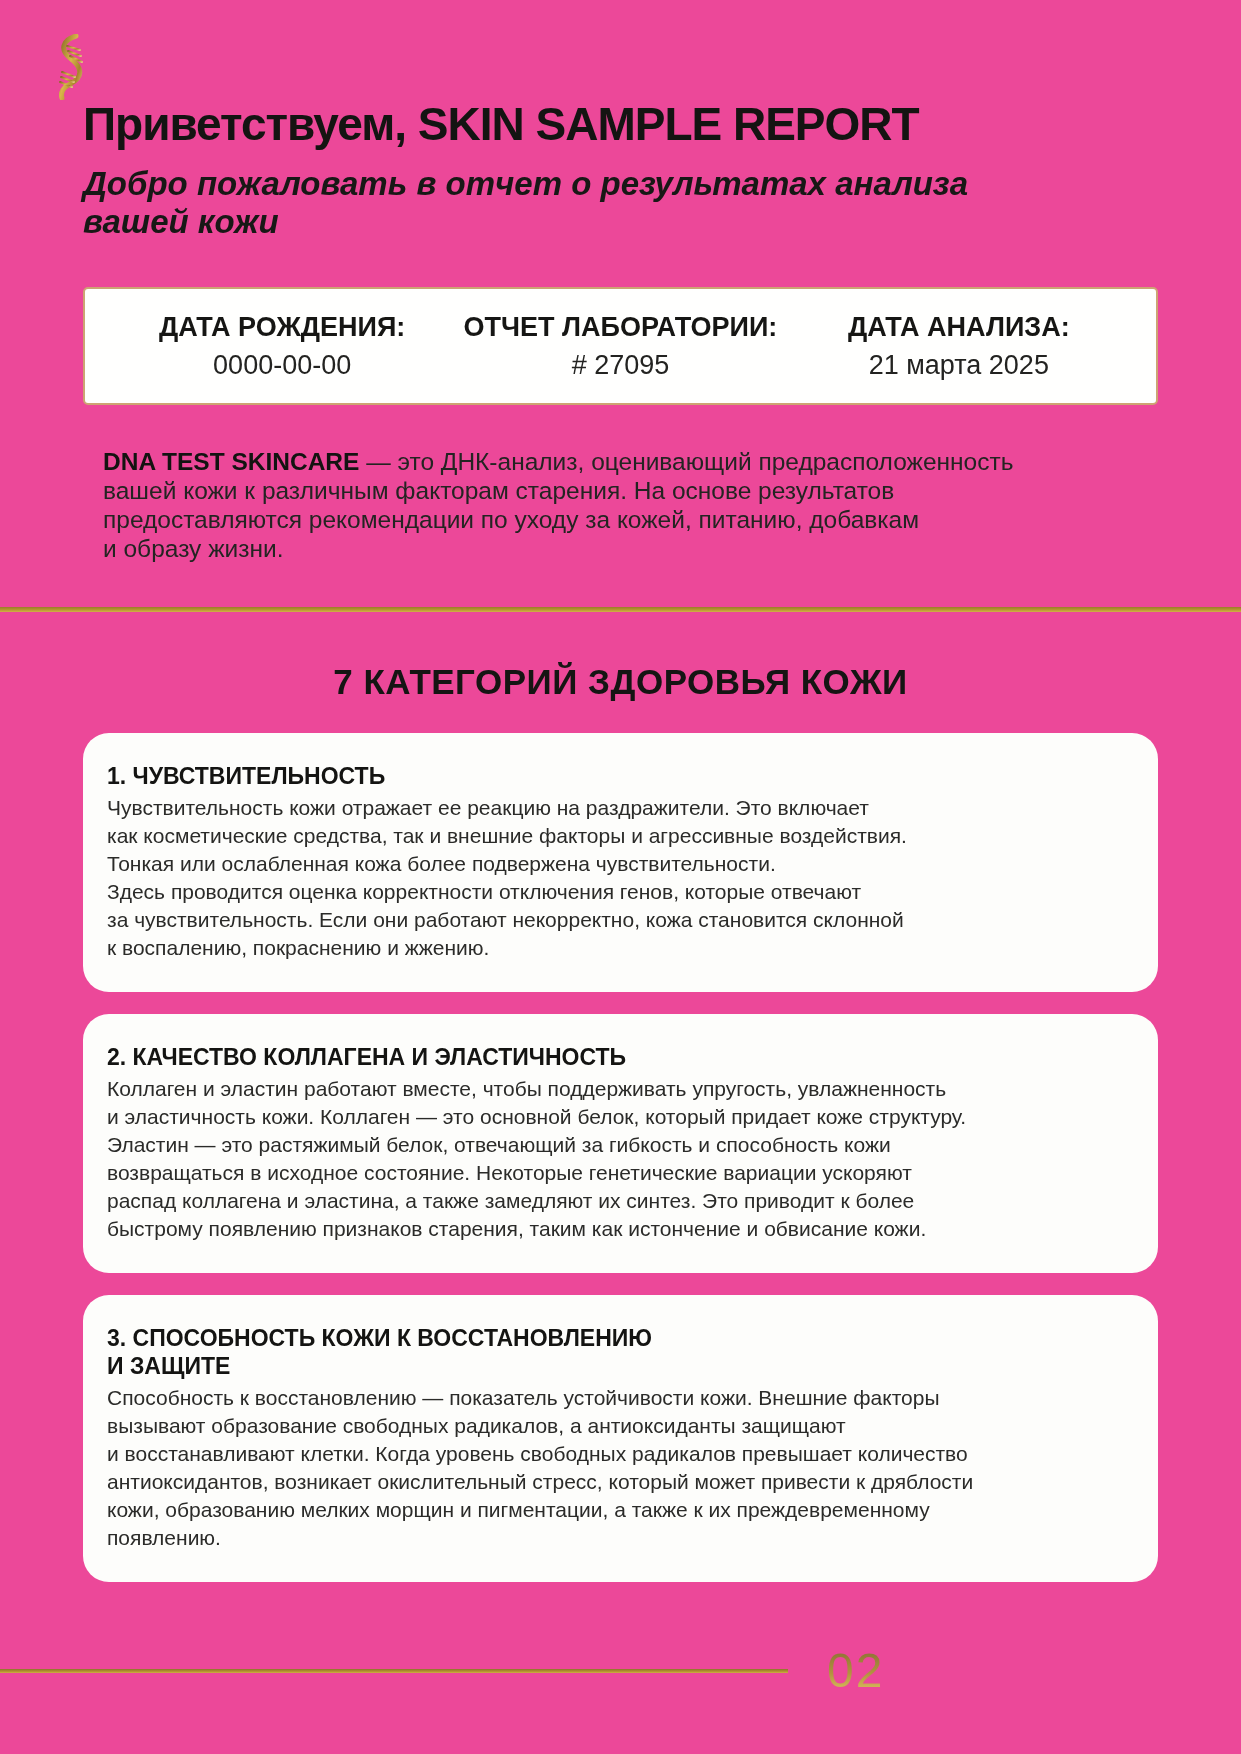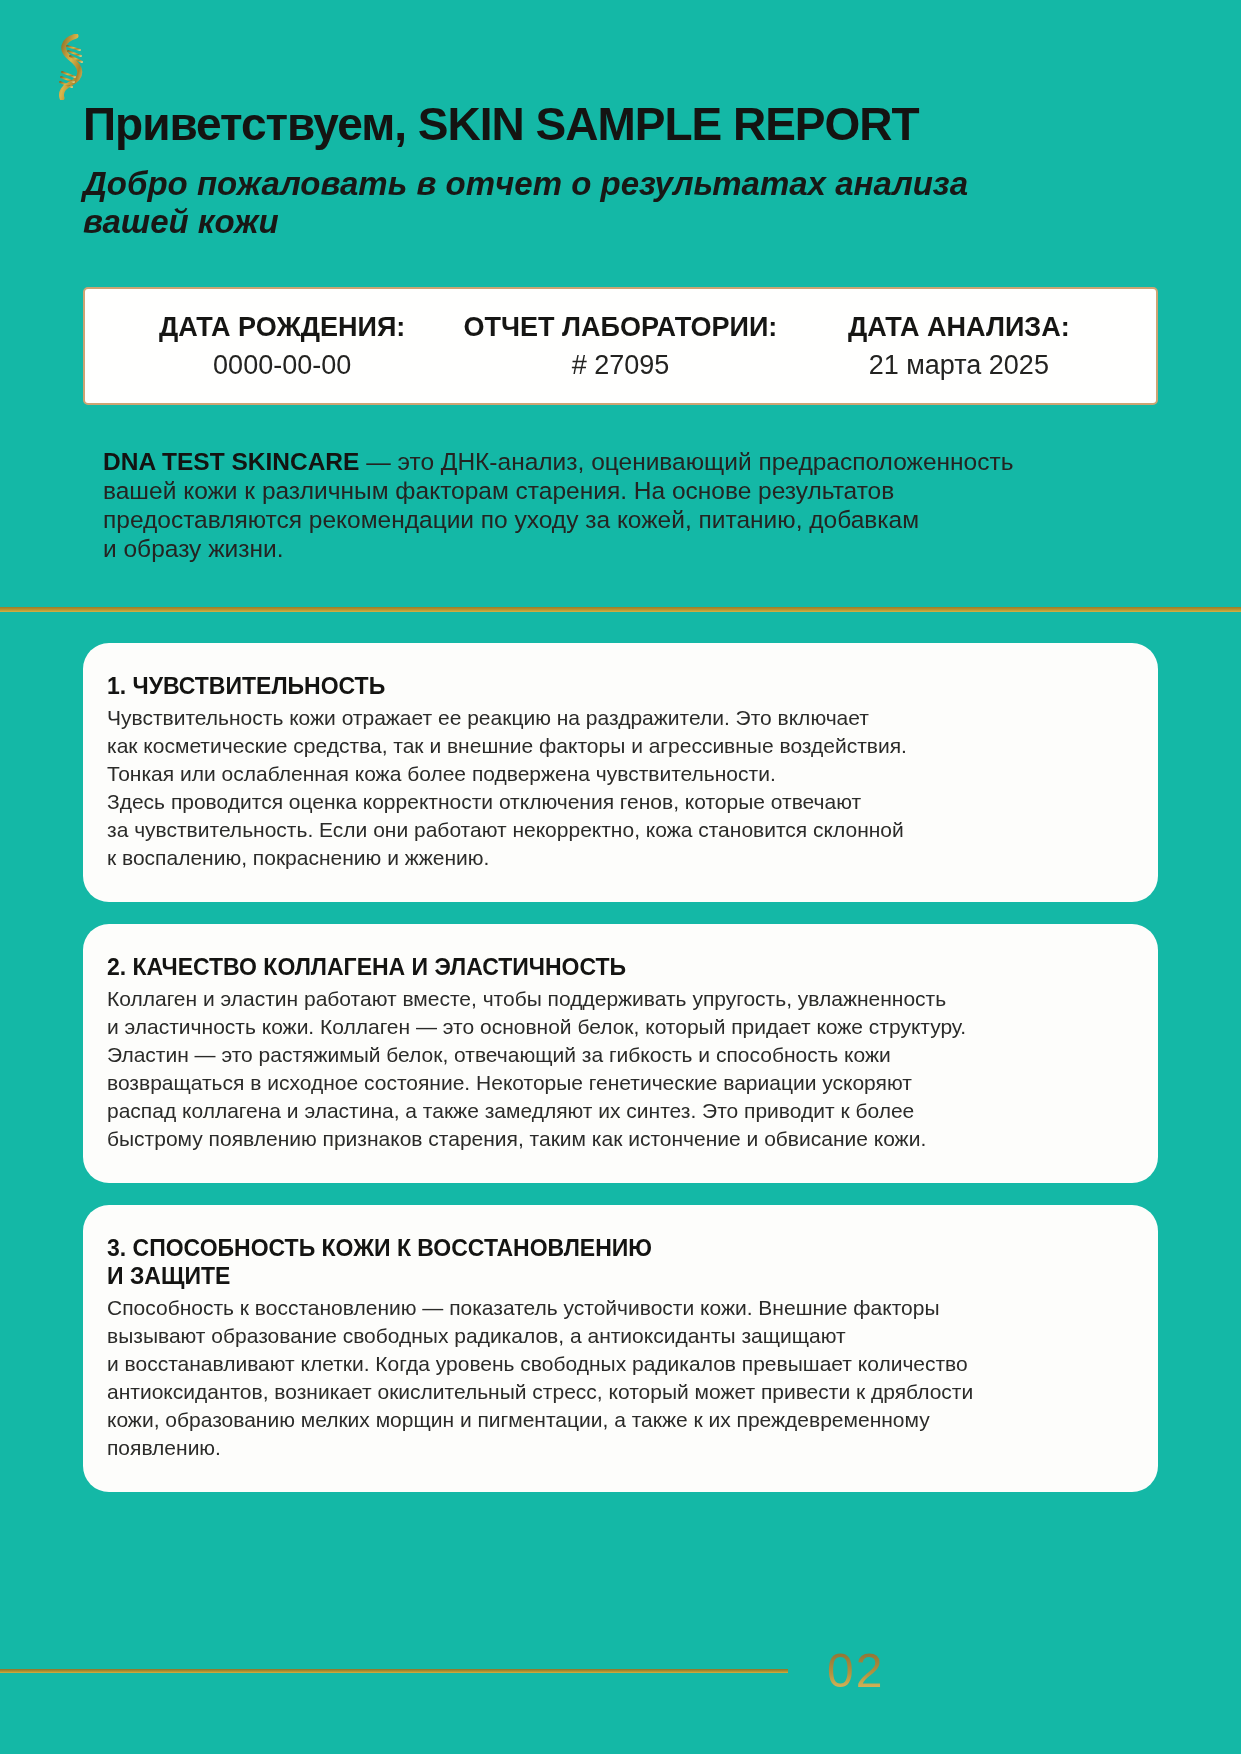--- a/index.html
+++ b/index.html
@@ -1,21 +1,21 @@
 <!DOCTYPE html>
 <html lang="ru"><head>
 <meta charset="utf-8">
 <style>
   * { margin: 0; padding: 0; box-sizing: border-box; }
   html, body { background: #f1f1ea; }
   .page {
     position: relative;
     width: 1241px;
     height: 1754px;
-    background: #14b8a6;
+    background: #ec4899;
     font-family: "Liberation Sans", sans-serif;
     color: #1c1c1a;
     overflow: hidden;
   }
   .logo {
     position: absolute;
     left: 54px;
     top: 34px;
     width: 36px;
     height: 66px;
@@ -169,20 +169,21 @@
       </div>
     </div>
 
     <p class="intro"><strong>DNA TEST SKINCARE</strong><span> — это ДНК-анализ, оценивающий предрасположенность
 вашей кожи к различным факторам старения. На основе результатов
 предоставляются рекомендации по уходу за кожей, питанию, добавкам
 и образу жизни.</span></p>
 
     <div class="gold-divider"></div>
 
+    <h2 class="section-title">7 КАТЕГОРИЙ ЗДОРОВЬЯ КОЖИ</h2>
 
     <div class="cards">
       <div class="card">
         <h3 class="card-title">1. ЧУВСТВИТЕЛЬНОСТЬ</h3>
         <p class="card-body">Чувствительность кожи отражает ее реакцию на раздражители. Это включает
 как косметические средства, так и внешние факторы и агрессивные воздействия.
 Тонкая или ослабленная кожа более подвержена чувствительности.
 Здесь проводится оценка корректности отключения генов, которые отвечают
 за чувствительность. Если они работают некорректно, кожа становится склонной
 к воспалению, покраснению и жжению.</p>

